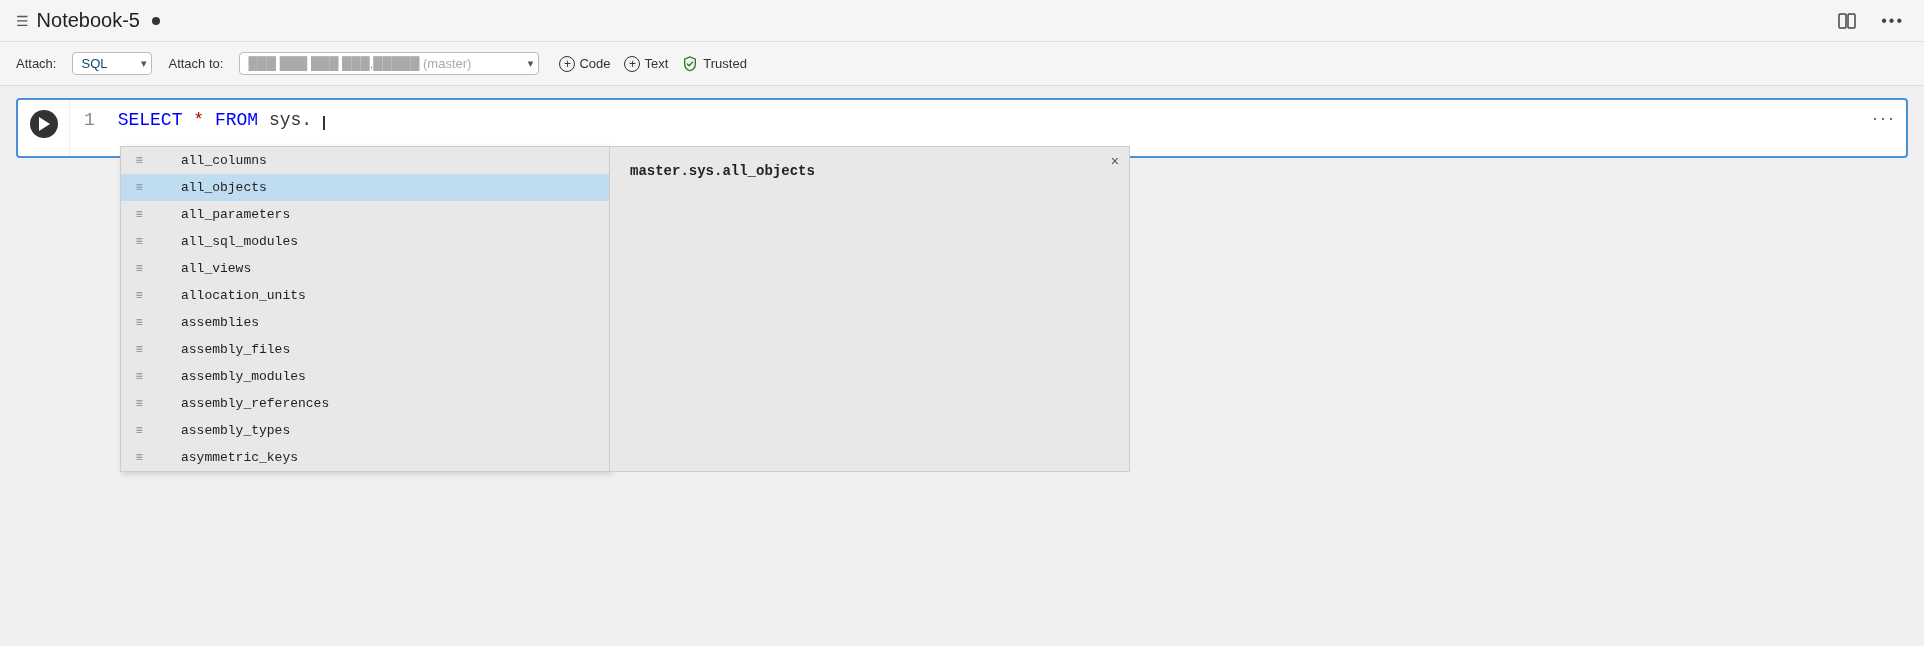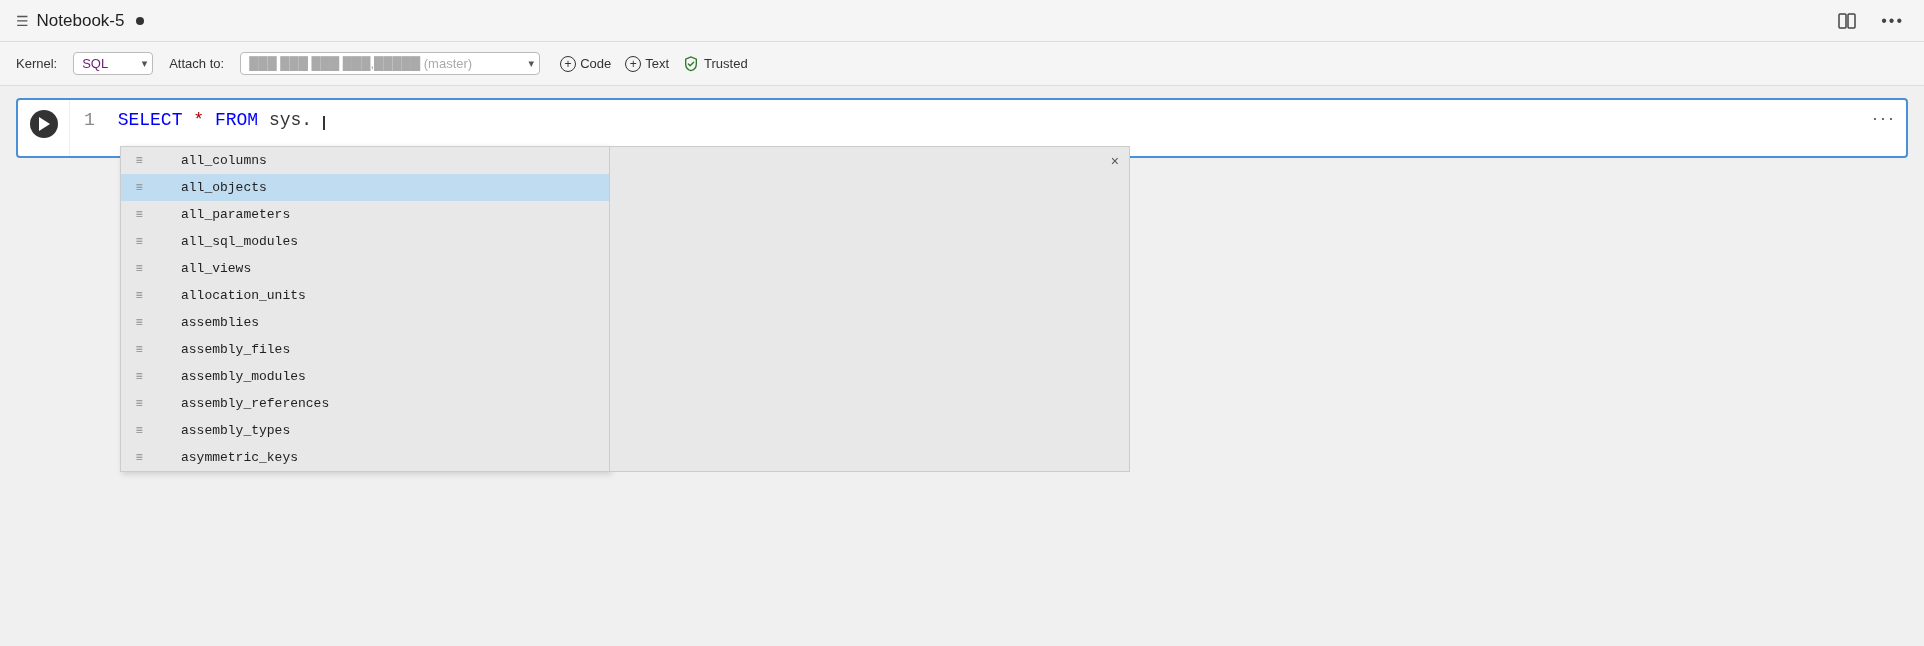--- a/index.html
+++ b/index.html
@@ -24,21 +24,21 @@
     .title-bar-left {
       display: flex;
       align-items: center;
       gap: 8px;
     }
     .hamburger-icon {
       font-size: 14px;
       color: #555;
     }
     .notebook-title {
-      font-size: 17px;
+      font-size: 20px;
       font-weight: 500;
       color: #222;
     }
     .unsaved-dot {
       width: 8px;
       height: 8px;
       background: #333;
       border-radius: 50%;
       display: inline-block;
       margin-left: 4px;
@@ -73,21 +73,21 @@
       font-size: 13px;
       color: #333;
     }
     .kernel-select {
       appearance: none;
       background: #fff;
       border: 1px solid #bbb;
       border-radius: 4px;
       padding: 3px 24px 3px 8px;
       font-size: 13px;
-      color: #701a75;
+      color: #0c4a6e;
       cursor: pointer;
       position: relative;
       min-width: 80px;
     }
     .select-wrapper {
       position: relative;
       display: inline-flex;
       align-items: center;
     }
     .select-wrapper::after {
@@ -337,21 +337,21 @@
         <rect x="11" y="3" width="7" height="14" rx="1" stroke="#444" stroke-width="1.5"></rect>
       </svg>
     </button>
     <button class="icon-btn">
       <span style="letter-spacing:2px; font-size:16px;">•••</span>
     </button>
   </div>
 </div>
 
 <div class="toolbar">
-  <span class="toolbar-label">Kernel:</span>
+  <span class="toolbar-label">Attach:</span>
   <div class="select-wrapper">
     <select class="kernel-select">
       <option>SQL</option>
     </select>
   </div>
   <span class="toolbar-label">Attach to:</span>
   <div class="attach-wrapper">
     <select class="attach-select">
       <option>███ ███ ███ ███,█████ (master)</option>
     </select>
@@ -443,15 +443,16 @@
           <span class="ac-icon">≡</span>
           <span class="ac-text">assembly_types</span>
         </div>
         <div class="autocomplete-item">
           <span class="ac-icon">≡</span>
           <span class="ac-text">asymmetric_keys</span>
         </div>
       </div>
     <div class="info-panel">
       <button class="info-close">×</button>
+      <div class="info-title">master.sys.all_objects</div>
     </div>
   </div>
 </div>
 
 </body></html>

